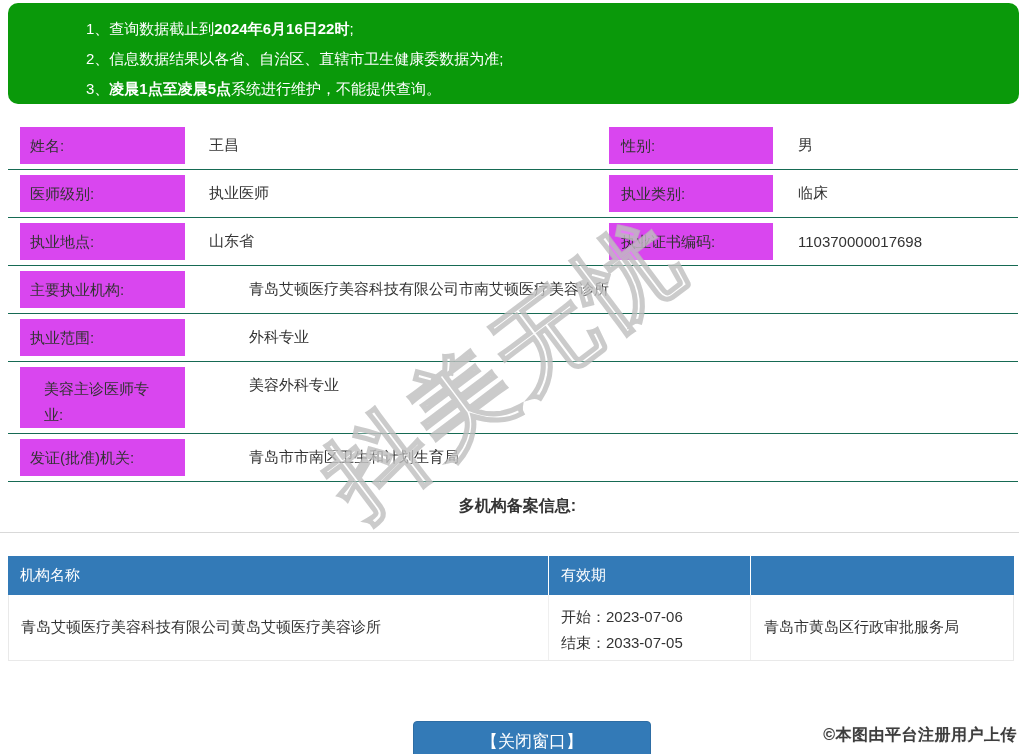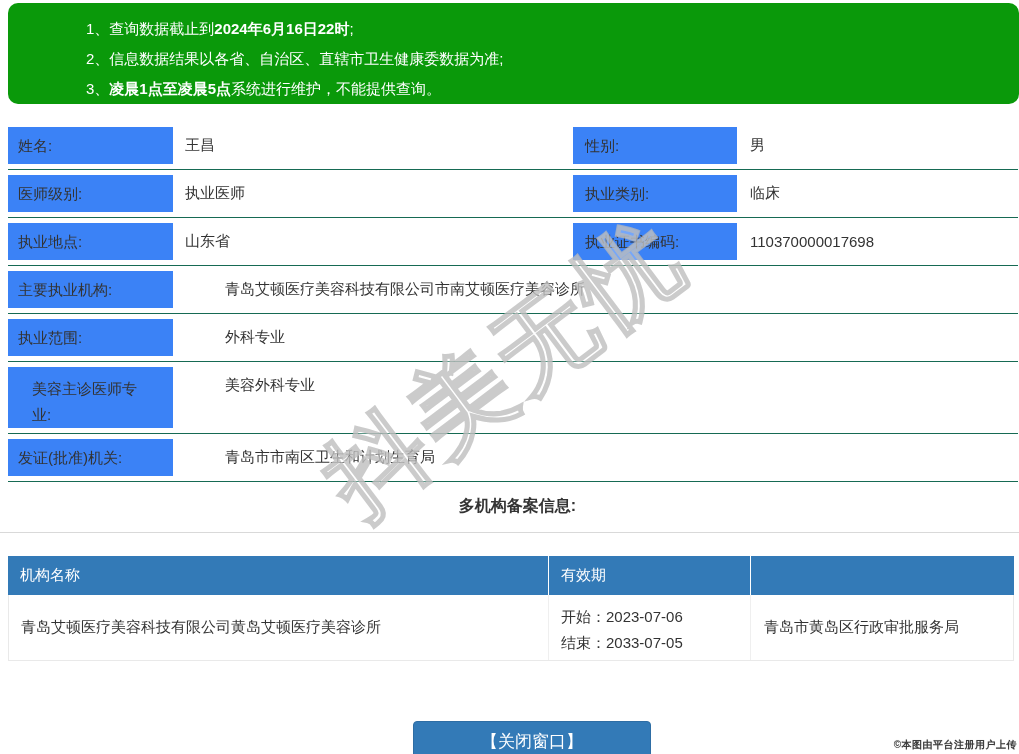--- a/index.html
+++ b/index.html
@@ -17,21 +17,21 @@
   }
   .banner .line { line-height:30px; white-space:nowrap; }
   .banner b { font-weight:bold; }
 
   
   .info-table { position:absolute; left:8px; top:122px; width:1010px; font-size:15px; }
   .info-row { display:flex; align-items:stretch; height:48px; border-bottom:1px solid #166a53; box-sizing:border-box; }
   .info-row.tall { height:72px; }
   .cell-label {
     width:165px; box-sizing:border-box; padding-left:10px;
-    background:#3b82f6; margin:5px 0; display:flex; align-items:center;
+    background:#d946ef; margin:5px 12px; display:flex; align-items:center;
     color:#333;
   }
   .cell-label span { display:block; width:118px; line-height:26px; }
   .cell-value { box-sizing:border-box; padding-left:12px; display:flex; align-items:center; color:#333; }
   .cell-value.v1 { width:400px; }
   .cell-value.wide { flex:1;margin-left:40px; }
   .cell-label.c2 { width:164px; padding-left:12px; }
   .cell-value.v2 { flex:1; padding-left:13px; }
   .info-row.tall .cell-label { align-items:flex-end; padding-top:4px;padding-left:24px; }
   .info-row.tall .cell-value { align-items:flex-start; padding-top:14px; }
@@ -67,21 +67,21 @@
   
   .watermark {
     position:absolute; left:275px; top:303px; width:460px; height:130px;
     transform:rotate(-37deg); text-align:center; line-height:130px;
     font-size:98px; font-weight:bold; letter-spacing:6px;
     color:rgba(255,255,255,0.30);
     -webkit-text-stroke:2px rgba(185,185,185,0.75);
     z-index:60; pointer-events:none; white-space:nowrap;
   }
   .copyright {
-    position:absolute; right:2px; bottom:2px; font-size:10px; font-weight:bold;
+    position:absolute; right:2px; bottom:8px; font-size:16px; font-weight:bold;
     color:#3d3d3d; letter-spacing:0.5px; z-index:70;
     text-shadow:0 0 1px #cfcfcf;
   }
 </style>
 </head>
 <body>
 
 <div class="banner">
   <div class="line"><span>1、</span><span>查询数据截止到</span><b>2024年6月16日22时</b><span>;</span></div>
   <div class="line"><span>2、</span><span>信息数据结果以各省、自治区、直辖市卫生健康委数据为准;</span><b></b><span></span></div>

